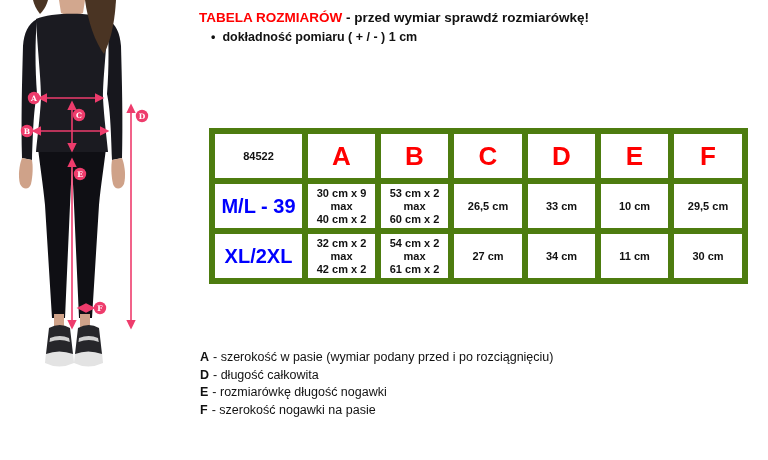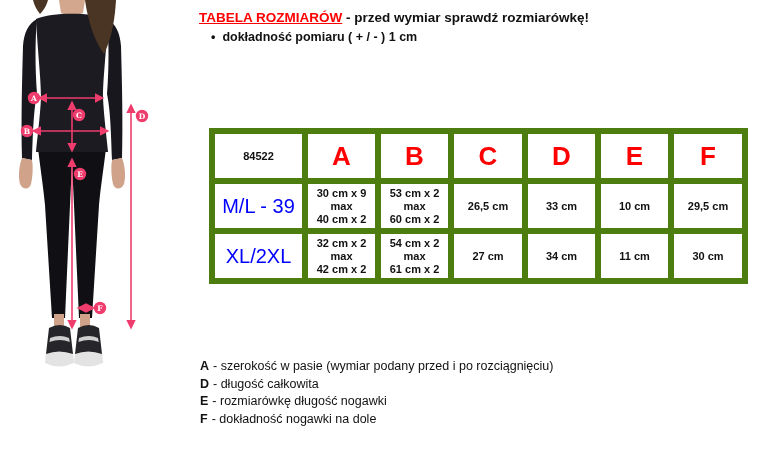--- a/index.html
+++ b/index.html
@@ -1,35 +1,35 @@
 <!DOCTYPE html>
 <html><head>
 <meta charset="utf-8">
 <style>
   html,body{margin:0;padding:0;background:#fff;}
   .page{position:relative;width:768px;height:460px;background:#ffffff;overflow:hidden;
         font-family:"Liberation Sans",sans-serif;color:#111;}
   
   .headline{position:absolute;left:199px;top:10px;font-size:13.5px;font-weight:bold;white-space:nowrap;}
-  .headline .red{color:#ff0000;text-decoration:underline;}
+  .headline .red{color:#ff0000;}
   .bullets{position:absolute;left:211px;top:29px;font-size:12.5px;font-weight:bold;}
   .bullet-line{height:17px;line-height:17px;white-space:nowrap;text-align:right;}
   .bullet-line::before{content:"•";margin-right:7px;}
   
   .size-table{position:absolute;left:209px;top:128px;}
   .size-table table{border-collapse:collapse;}
   .size-table td{border:6px solid #4d7c0f;text-align:center;vertical-align:middle;padding:0;}
   .row-h td{height:44px;}
   .row-d td{height:44px;}
   .code-cell{font-size:11px;font-weight:bold;color:#111;}
   .letter-cell{font-size:26px;font-weight:bold;color:#ff0000;}
-  .size-cell{font-size:20px;font-weight:normal;color:#0000ff;}
+  .size-cell{font-size:20px;font-weight:bold;color:#0000ff;}
   .value-cell{font-size:11px;font-weight:bold;line-height:13px;white-space:pre-line;color:#111;}
   
-  .legend{position:absolute;left:200px;top:358px;font-size:12.5px;}
+  .legend{position:absolute;left:200px;top:349px;font-size:12.5px;}
   .legend-item{height:17.5px;line-height:17.5px;white-space:nowrap;}
   .legend-letter{font-weight:bold;margin-right:4px;}
   
   .photo{position:absolute;left:0;top:0;width:180px;height:380px;}
   .m-line{stroke:#ee3c6c;stroke-width:1.6;}
   .m-dot{fill:#ee3c6c;}
   .m-letter{fill:#ffffff;font-family:"DejaVu Serif",serif;font-size:7.5px;font-weight:bold;text-anchor:middle;}
 </style>
 </head>
 <body>
@@ -163,16 +163,16 @@
             <td class="value-cell">30 cm</td>
           </tr>
         </tbody>
     </table>
   </div>
 
   <div class="legend">
       <div class="legend-item"><span class="legend-letter">A</span><span>- szerokość w pasie (wymiar podany przed i po rozciągnięciu)</span></div>
       <div class="legend-item"><span class="legend-letter">D</span><span>- długość całkowita</span></div>
       <div class="legend-item"><span class="legend-letter">E</span><span>- rozmiarówkę długość nogawki</span></div>
-      <div class="legend-item"><span class="legend-letter">F</span><span>- dokładność nogawki na dole</span></div>
+      <div class="legend-item"><span class="legend-letter">F</span><span>- szerokość nogawki na pasie</span></div>
     </div>
 
 </div>
 
 </body></html>

